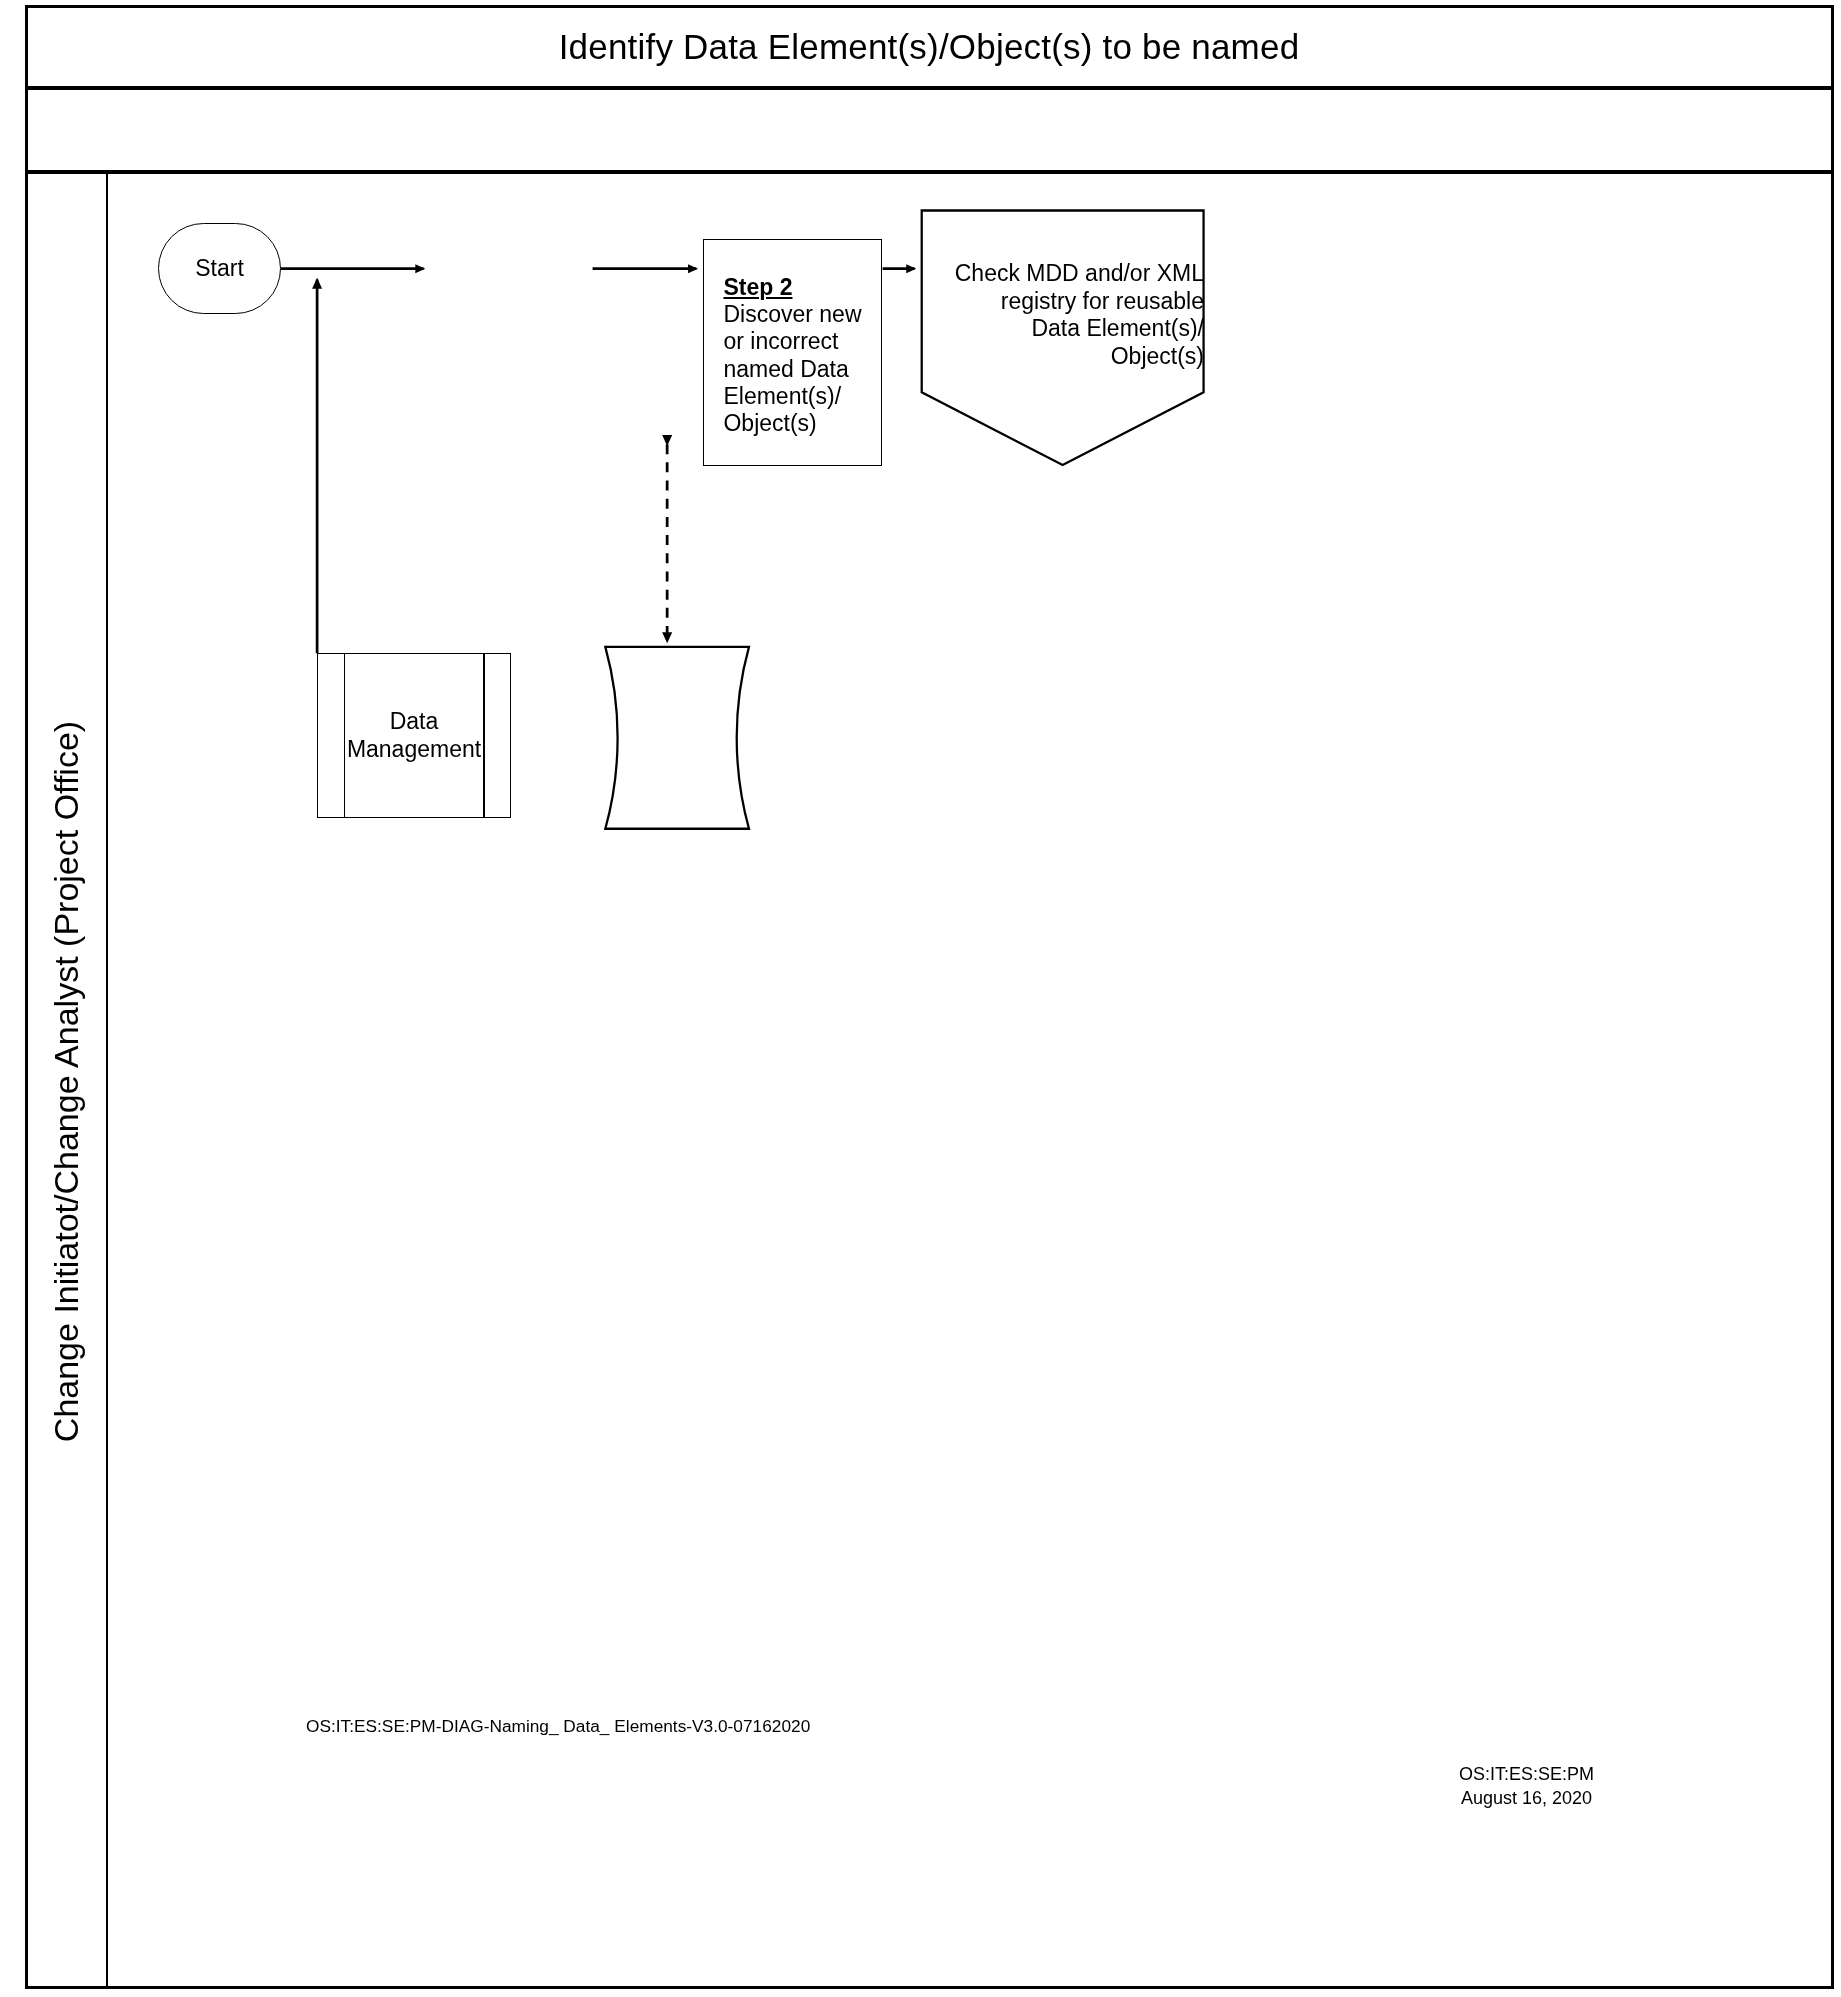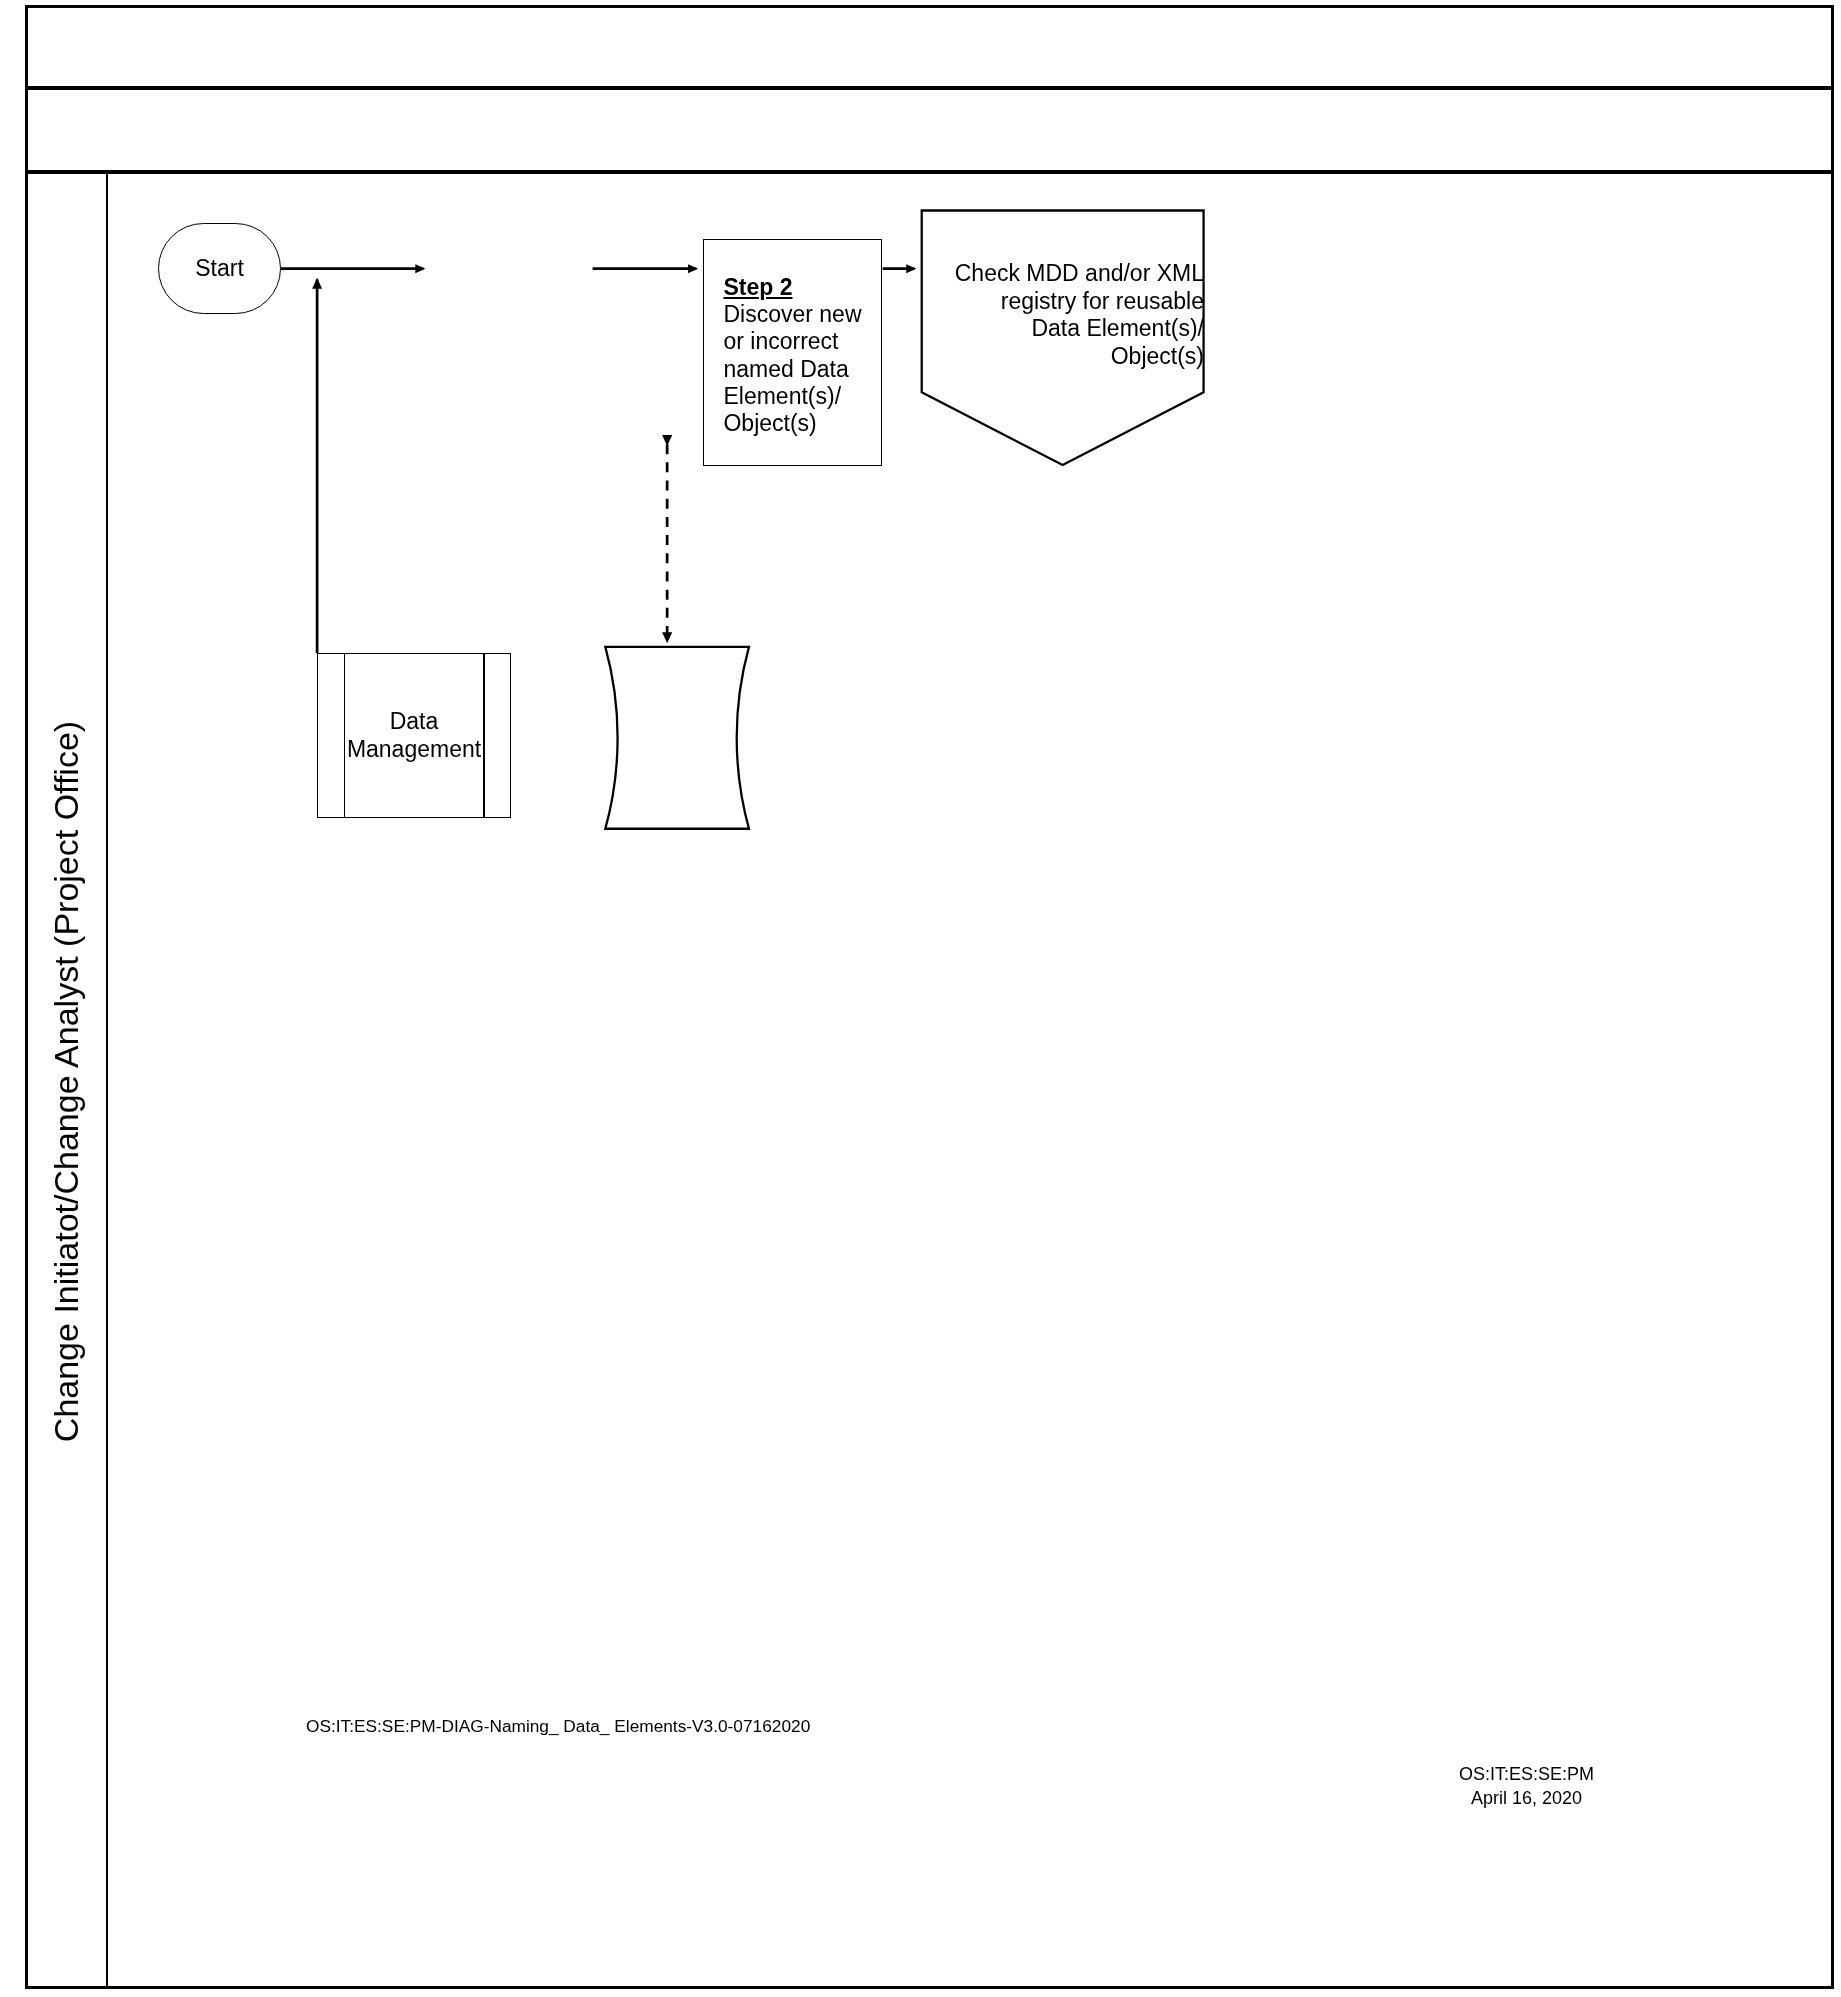--- a/index.html
+++ b/index.html
@@ -265,20 +265,23 @@
     line-height: 1.35;
   }
 </style>
 </head>
 <body>
 
 <div id="page">
 
   <div class="frame"></div>
 
+  <div class="title-band">
+    <div class="title-text">Identify Data Element(s)/Object(s) to be named</div>
+  </div>
   <div class="hr-thick-1"></div>
 
   <div class="subtitle-band">
     <span></span>
   </div>
   <div class="hr-thick-2"></div>
 
   <div class="lane-label-wrap">
     <div class="lane-label">Change Initiatot/Change Analyst (Project Office)</div>
   </div>
@@ -338,18 +341,18 @@
       <div class="dm-bar-l"></div>
       <div class="dm-bar-r"></div>
       <div class="dm-text" style="white-space:pre-line">Data
 Management</div>
     </div>
 
 
     <div class="footer-left">OS:IT:ES:SE:PM-DIAG-Naming_ Data_ Elements-V3.0-07162020</div>
     <div class="footer-right">
       <div>OS:IT:ES:SE:PM</div>
-      <div>April 16, 2020</div>
+      <div>August 16, 2020</div>
     </div>
 
   </div>
 </div>
 
 
 </body></html>

